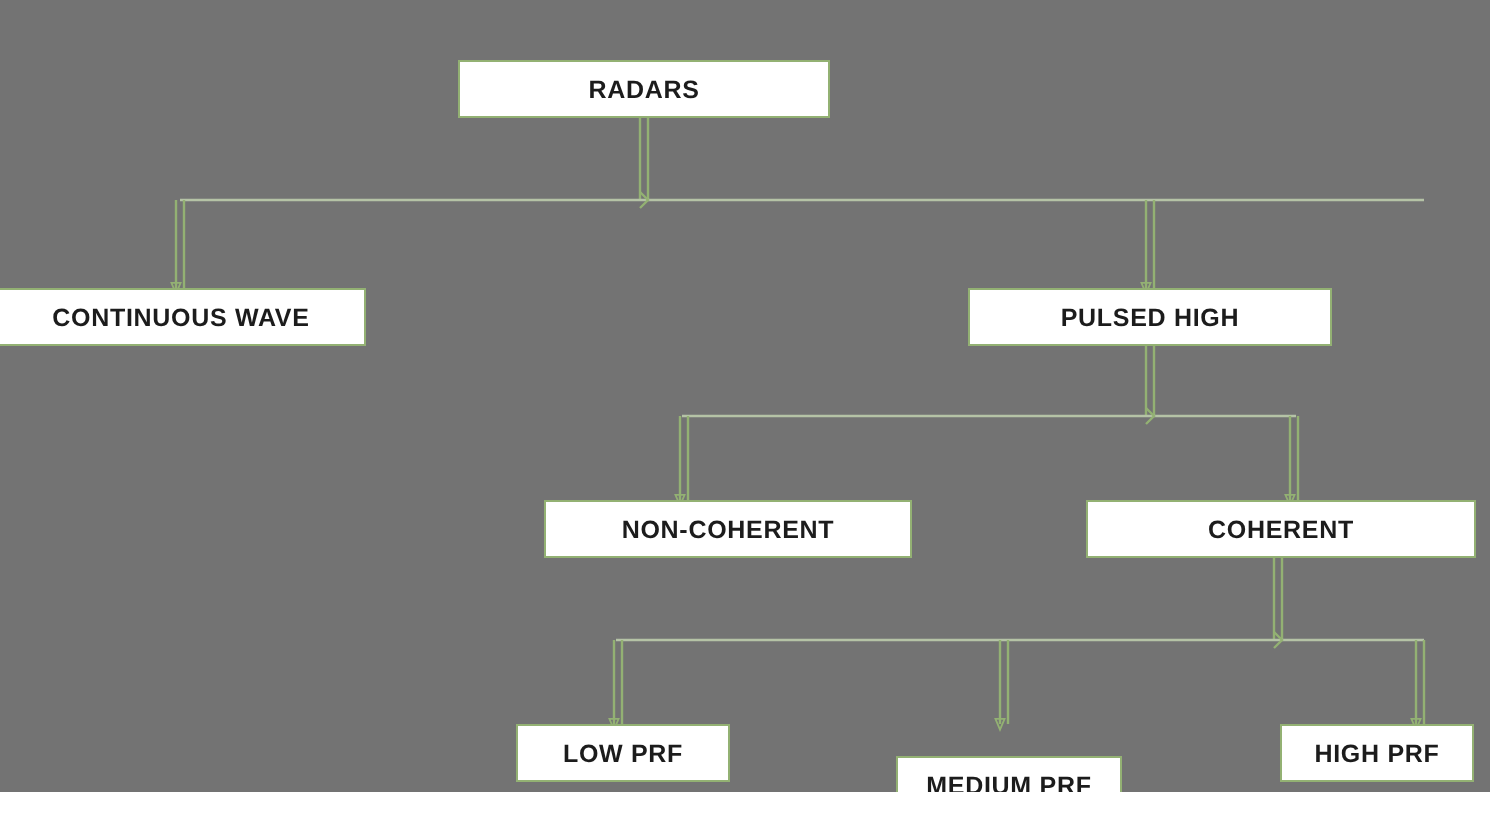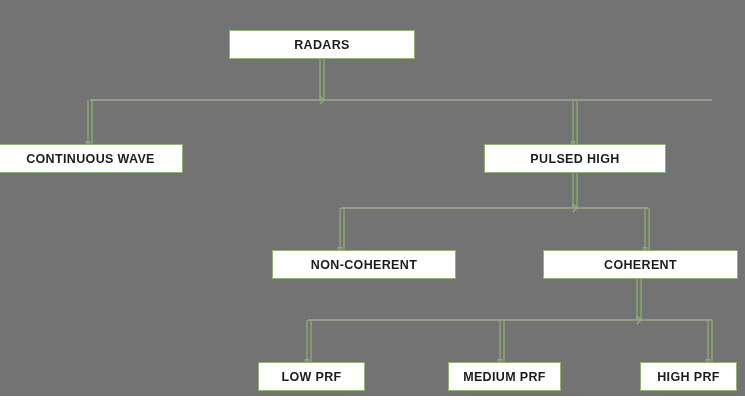--- a/index.html
+++ b/index.html
@@ -133,21 +133,21 @@
   </div>
 
   <div class="node-box" style="left:543px; top:250px; width:195px; height:29px;">
     <span class="node-label">COHERENT</span>
   </div>
 
   <div class="node-box" style="left:258px; top:362px; width:107px; height:29px;">
     <span class="node-label">LOW PRF</span>
   </div>
 
-  <div class="node-box" style="left:448px; top:362px; width:113px; height:29px;">
+  <div class="node-box" style="left:448px; top:378px; width:113px; height:29px;">
     <span class="node-label">MEDIUM PRF</span>
   </div>
 
   <div class="node-box" style="left:640px; top:362px; width:97px; height:29px;justify-content:center;">
     <span class="node-label">HIGH PRF</span>
   </div>
 
 </div>
 
 </body></html>

